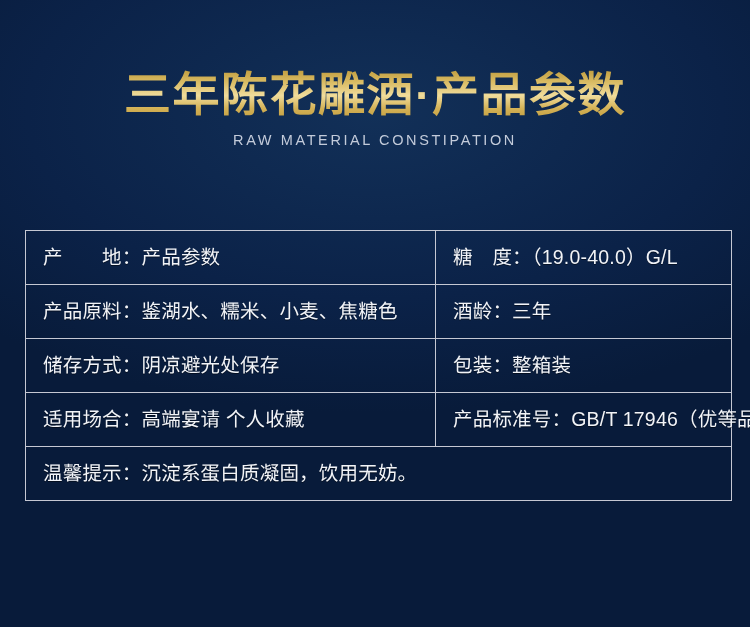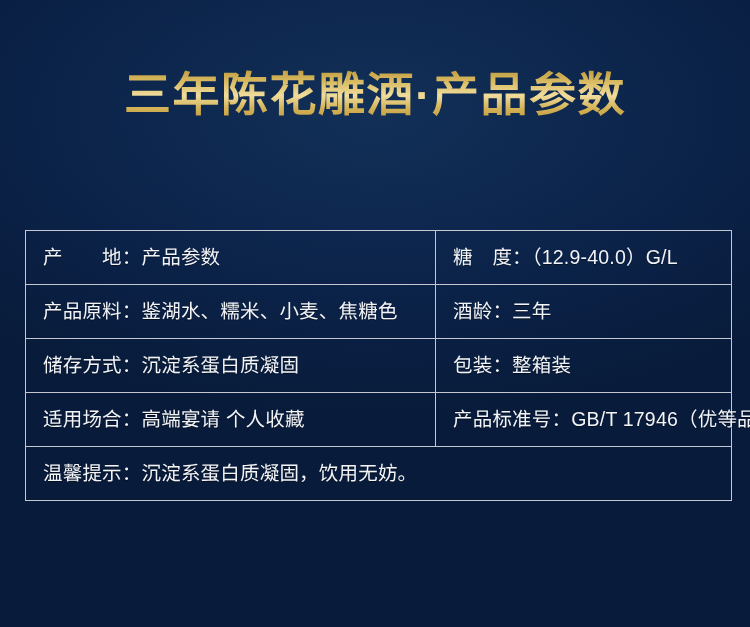--- a/index.html
+++ b/index.html
@@ -91,47 +91,48 @@
     padding-left: 17px;
   }
 </style>
 </head>
 <body>
 
 <div class="page">
 
   <div class="header">
     <h1 class="title">三年陈花雕酒·产品参数</h1>
+    <p class="subtitle">RAW MATERIAL CONSTIPATION</p>
   </div>
 
   <table class="spec-table">
     <colgroup>
       <col style="width:410px">
       <col style="width:296px">
     </colgroup>
     <tbody>
       <tr>
         <td>
           <span class="cell-text">产　　地：产品参数</span>
         </td>
         <td>
-          <span class="cell-text">糖　度：（12.9-40.0）G/L</span>
+          <span class="cell-text">糖　度：（19.0-40.0）G/L</span>
         </td>
       </tr>
       <tr>
         <td>
           <span class="cell-text">产品原料：鉴湖水、糯米、小麦、焦糖色</span>
         </td>
         <td>
           <span class="cell-text">酒龄：三年</span>
         </td>
       </tr>
       <tr>
         <td>
-          <span class="cell-text">储存方式：沉淀系蛋白质凝固</span>
+          <span class="cell-text">储存方式：阴凉避光处保存</span>
         </td>
         <td>
           <span class="cell-text">包装：整箱装</span>
         </td>
       </tr>
       <tr>
         <td style="width:339px">
           <span class="cell-text">适用场合：高端宴请 个人收藏</span>
         </td>
         <td style="width:367px">

